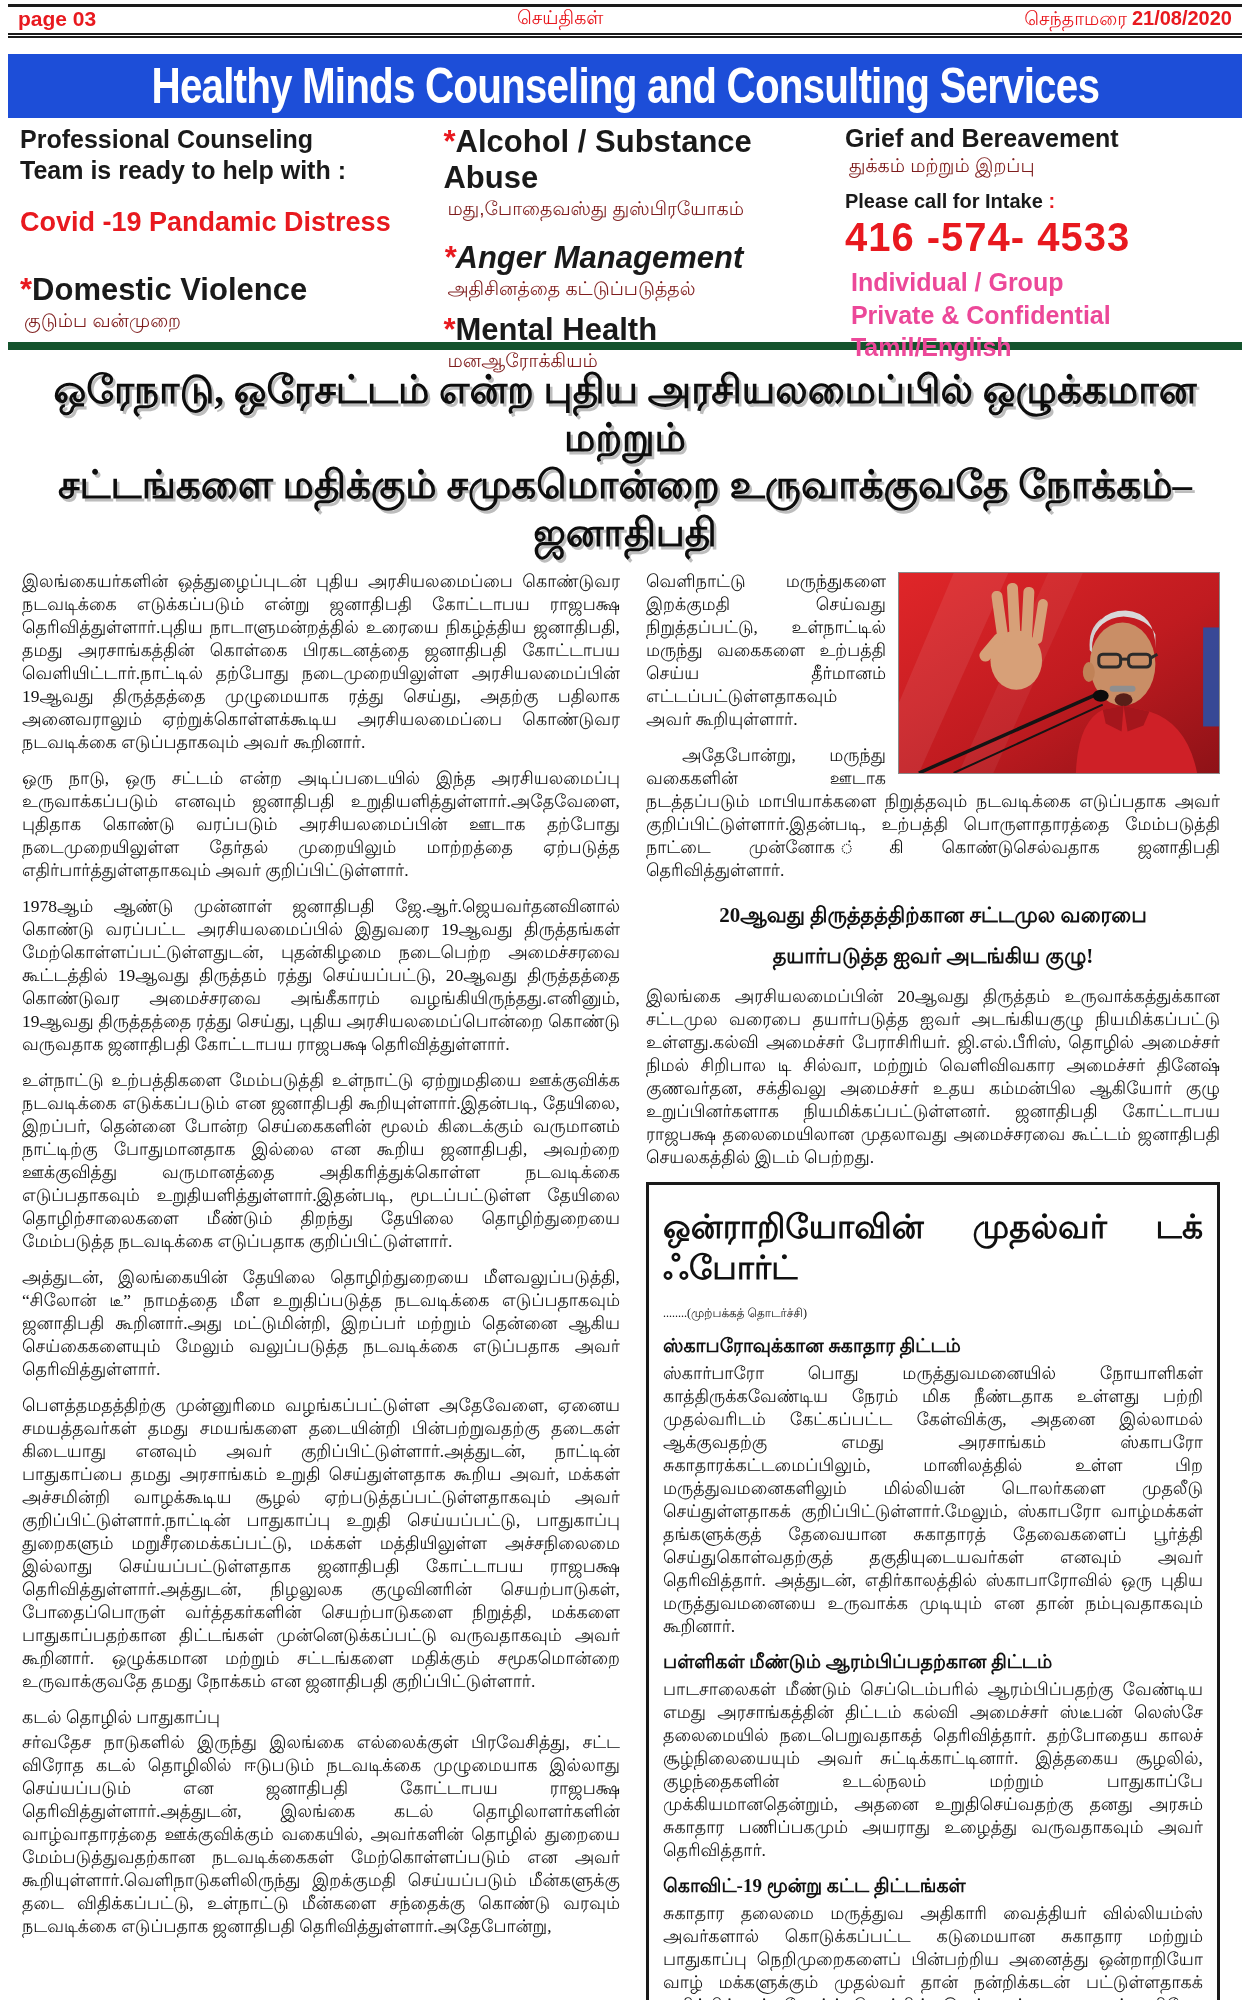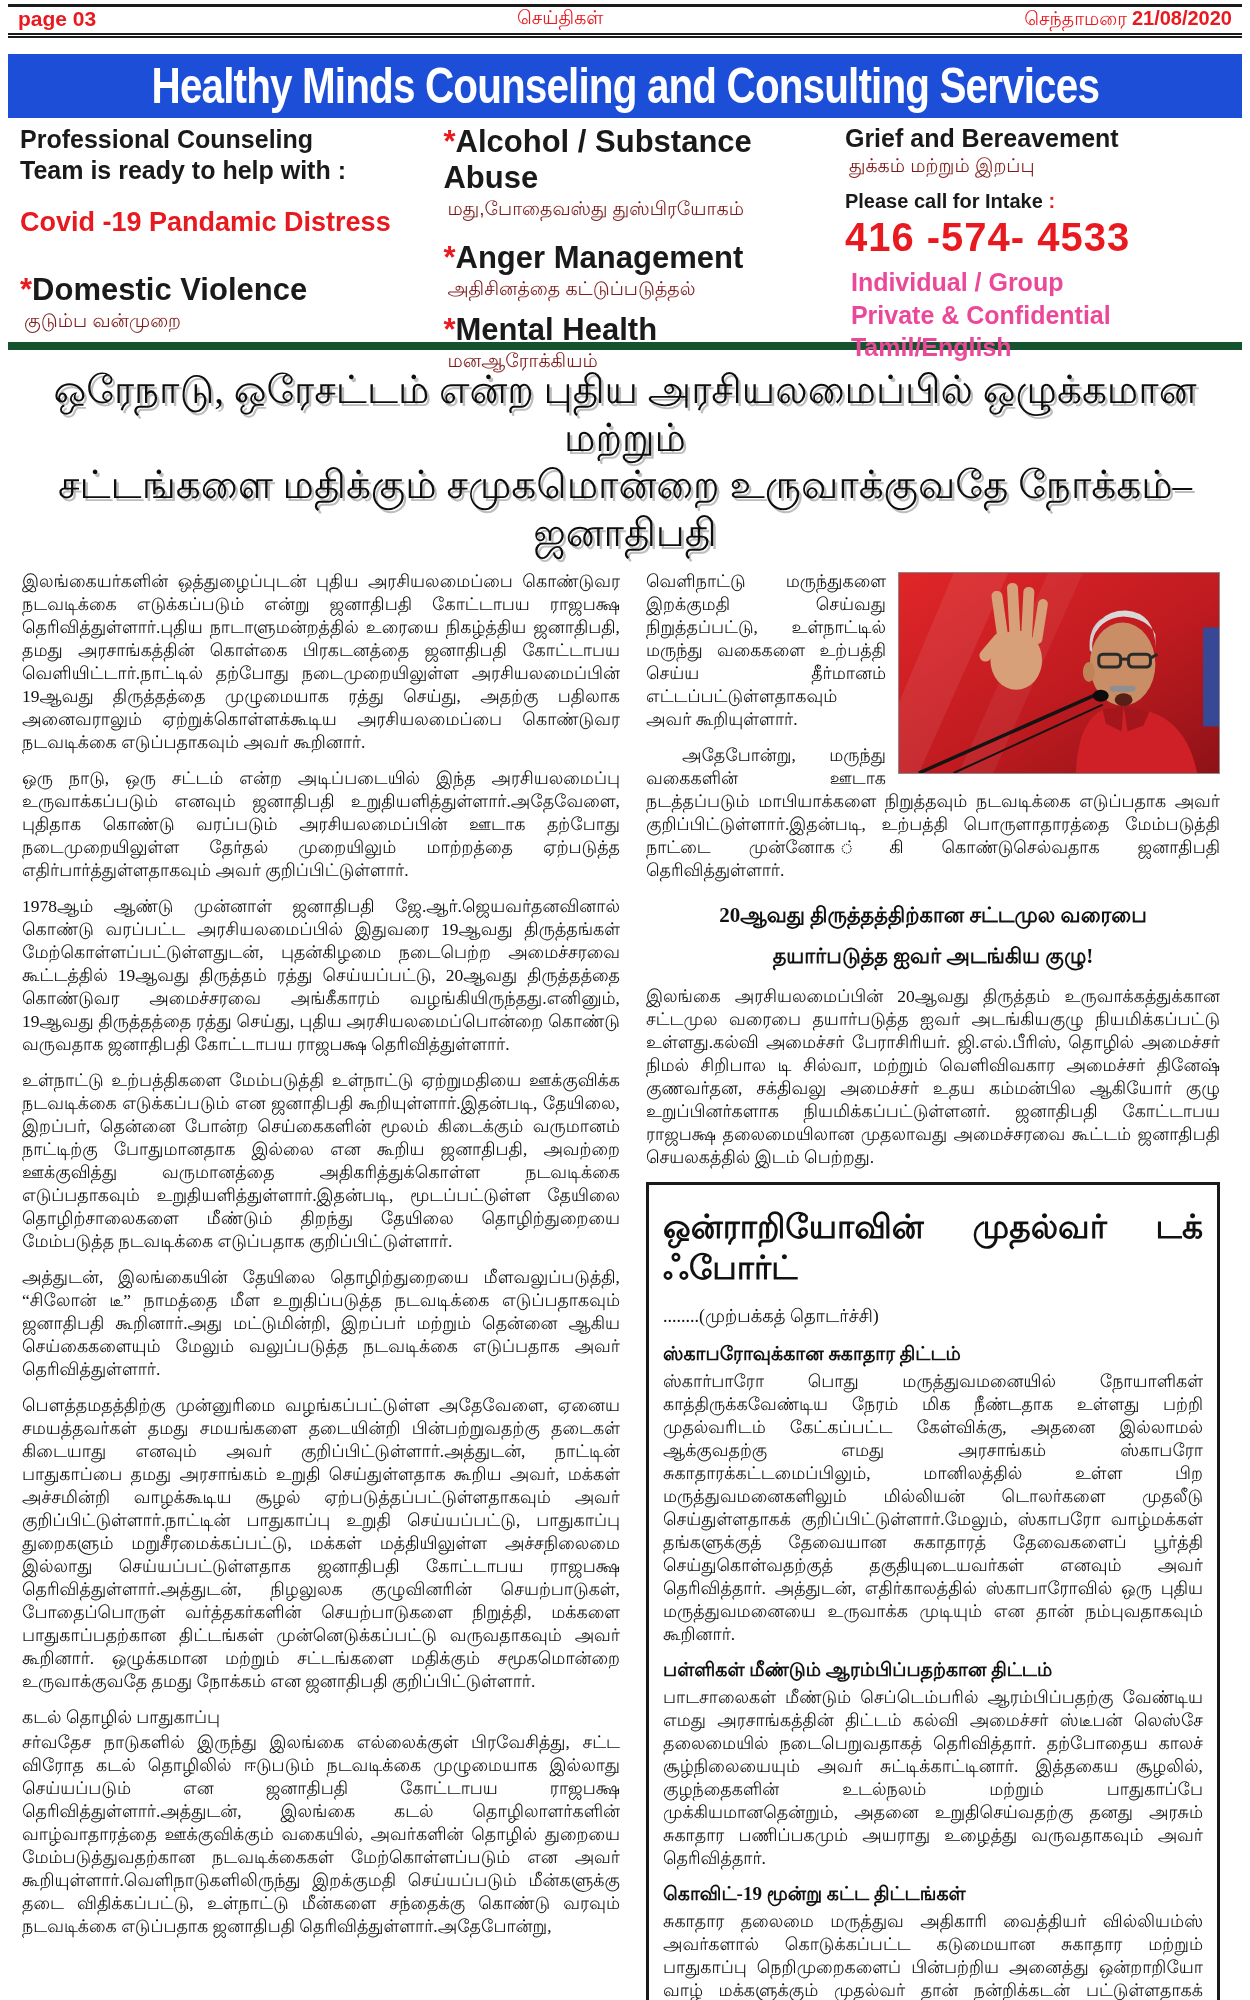--- a/index.html
+++ b/index.html
@@ -26,47 +26,47 @@
   .adcol.c1 { width:34%; padding-left:6px; }
   .adcol.c2 { width:34%; padding-left:14px; }
   .adcol.c3 { width:32%; }
   .ad-intro { font-weight:bold; font-size:25px; line-height:1.25; color:#1a1a1a; }
   .ad-covid { margin-top:20px; color:#e8191f; font-weight:bold; font-size:27px; }
   .ad-item-en { font-weight:bold; font-size:31px; color:#1a1a1a; }
   .ad-item-en .star { color:#e8191f; }
   .ad-item-ta { color:#7f1d1d; font-size:19px; margin:2px 0 10px 4px; font-family:Liberation Sans, sans-serif; }
   .c1 .ad-item-en { margin-top:34px; }
   .c2 .ad-item-en { margin-top:0; }
-  .c2 .blockgap { margin-top:18px; }
+  .c2 .blockgap { margin-top:18px;font-style:italic; }
   .ad-grief { font-weight:bold; font-size:25px; color:#1a1a1a; }
   .ad-call  { font-weight:bold; font-size:20px; color:#1a1a1a; margin-top:11px; }
   .ad-call .colon { color:#e8191f; }
   .ad-phone { color:#e8191f; font-weight:bold; font-size:40px; letter-spacing:1px; margin:2px 0 6px 0; }
   .ad-small { font-weight:bold; font-size:25px; color:#ec4899; padding-left:6px; line-height:1.3; }
 
   
-  .headline { text-align:center; padding:16px 4px 8px 4px; font-weight:normal;
+  .headline { text-align:center; padding:16px 4px 8px 4px; font-weight:bold;
     font-size:39px; line-height:1.22; color:#0d0d0d; text-shadow:2.5px 2.5px 0 #bdbdbd; }
 
   
   .bodycols { display:flex; gap:26px; padding:2px 12px 0 14px; margin-top:4px; }
   .colL { width:598px; }
   .colR { width:574px; }
   .colL p, .colR p, .boxed p { font-size:17.5px; line-height:23px; text-align:justify; margin-bottom:13px; }
   .subplain { font-size:17.5px; line-height:23px; margin-bottom:2px; }
   .photo-frame { float:right; width:322px; height:202px; margin:2px 0 6px 12px;
     border:1px solid #8a8a8a; background:#c21a20; }
   .photo-frame svg { display:block; width:100%; height:100%; }
   .indent { text-indent:36px; }
   .centerhead { text-align:center; font-weight:bold; font-size:21px; line-height:1.95; margin:4px 0 8px 0; }
 
   .boxed { border:3px solid #1a1a1a; margin-top:10px; padding:10px 14px 12px 14px; height:962px; overflow:hidden; }
   .box-title { font-weight:bold; font-size:33px; line-height:1.25; text-align:justify;
     text-align-last:justify; margin:12px 0 16px 0; }
-  .box-cont { font-size:18px; margin-bottom:14px; }
+  .box-cont { font-size:12px; margin-bottom:14px; }
   .box-sub { font-weight:bold; font-size:19px; margin:10px 0 3px 0; }
 </style>
 </head>
 <body>
 
 <div class="page">
 
   <div class="masthead">
     <span class="left">page 03</span>
     <span class="mid">செய்திகள்</span>

